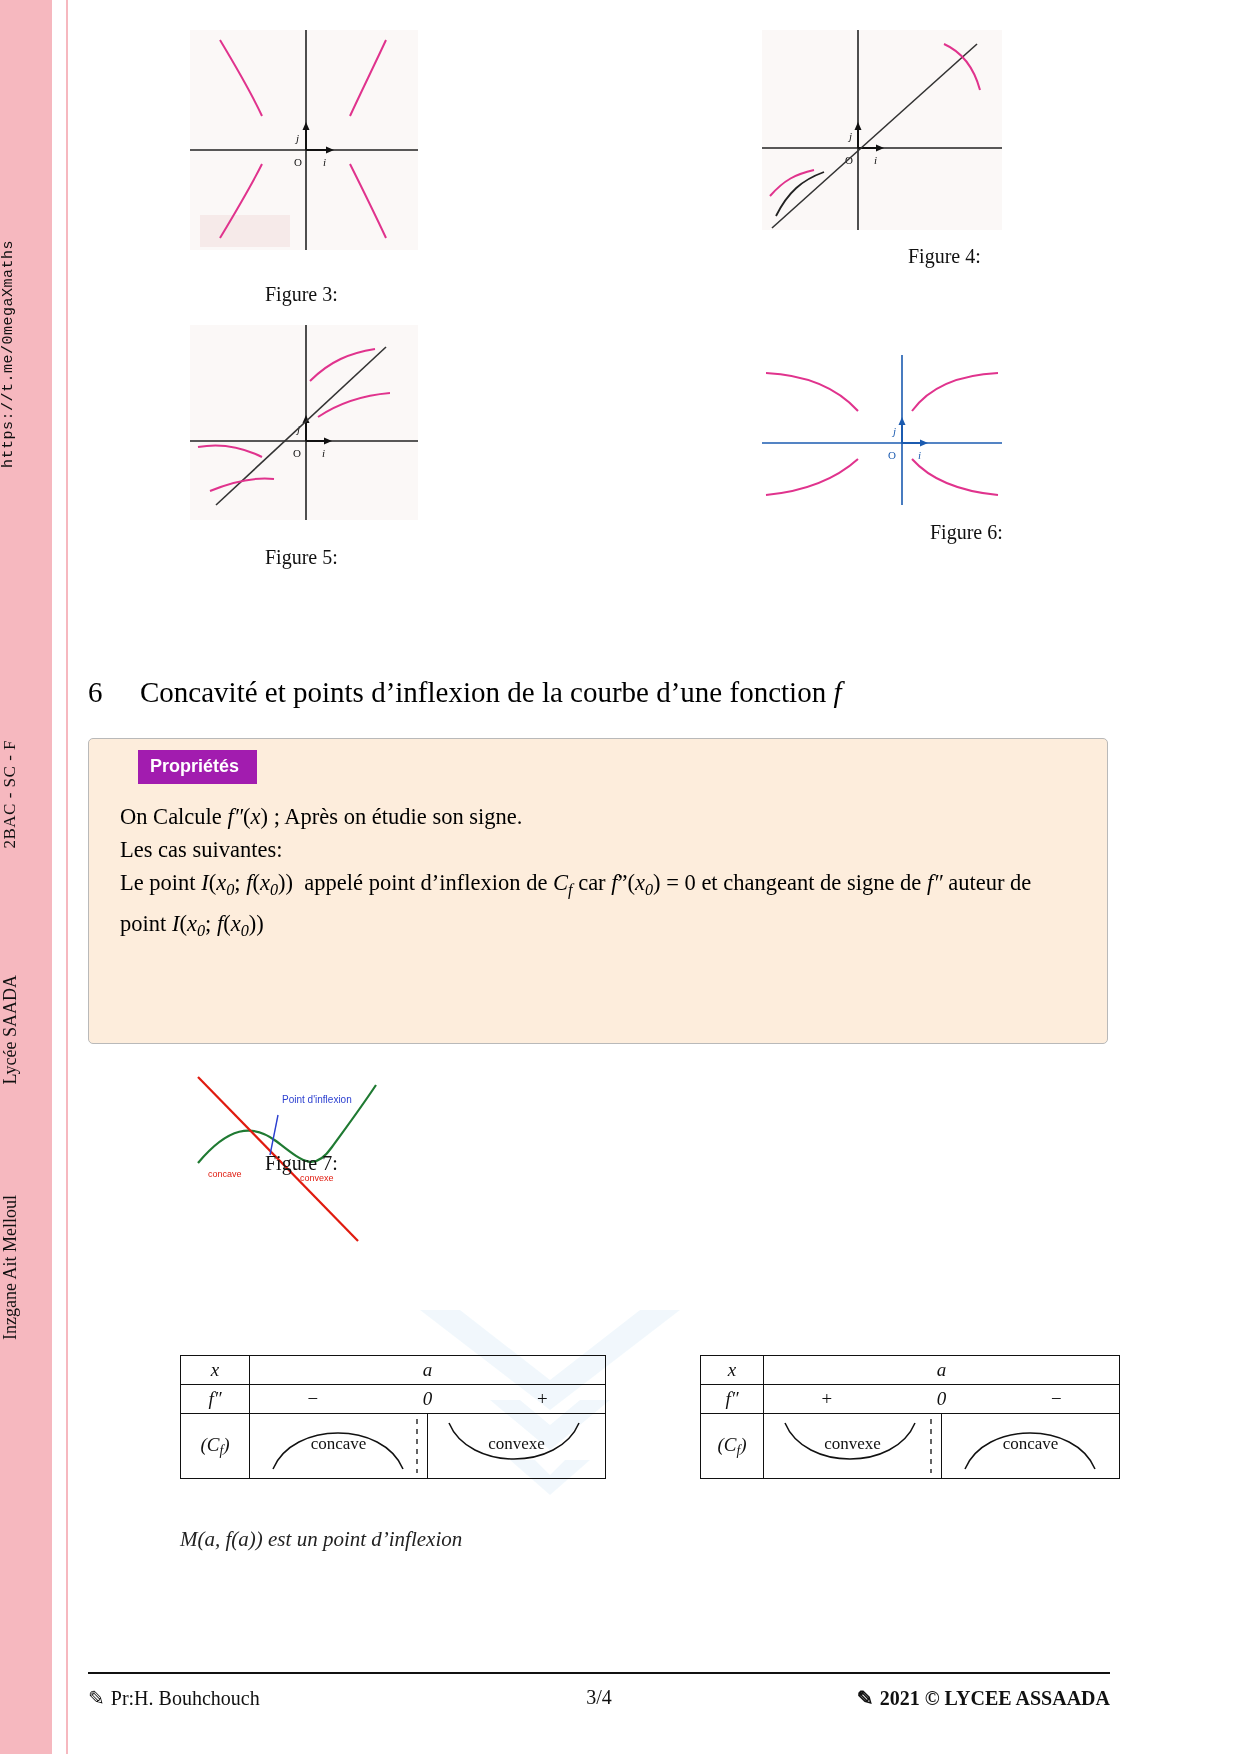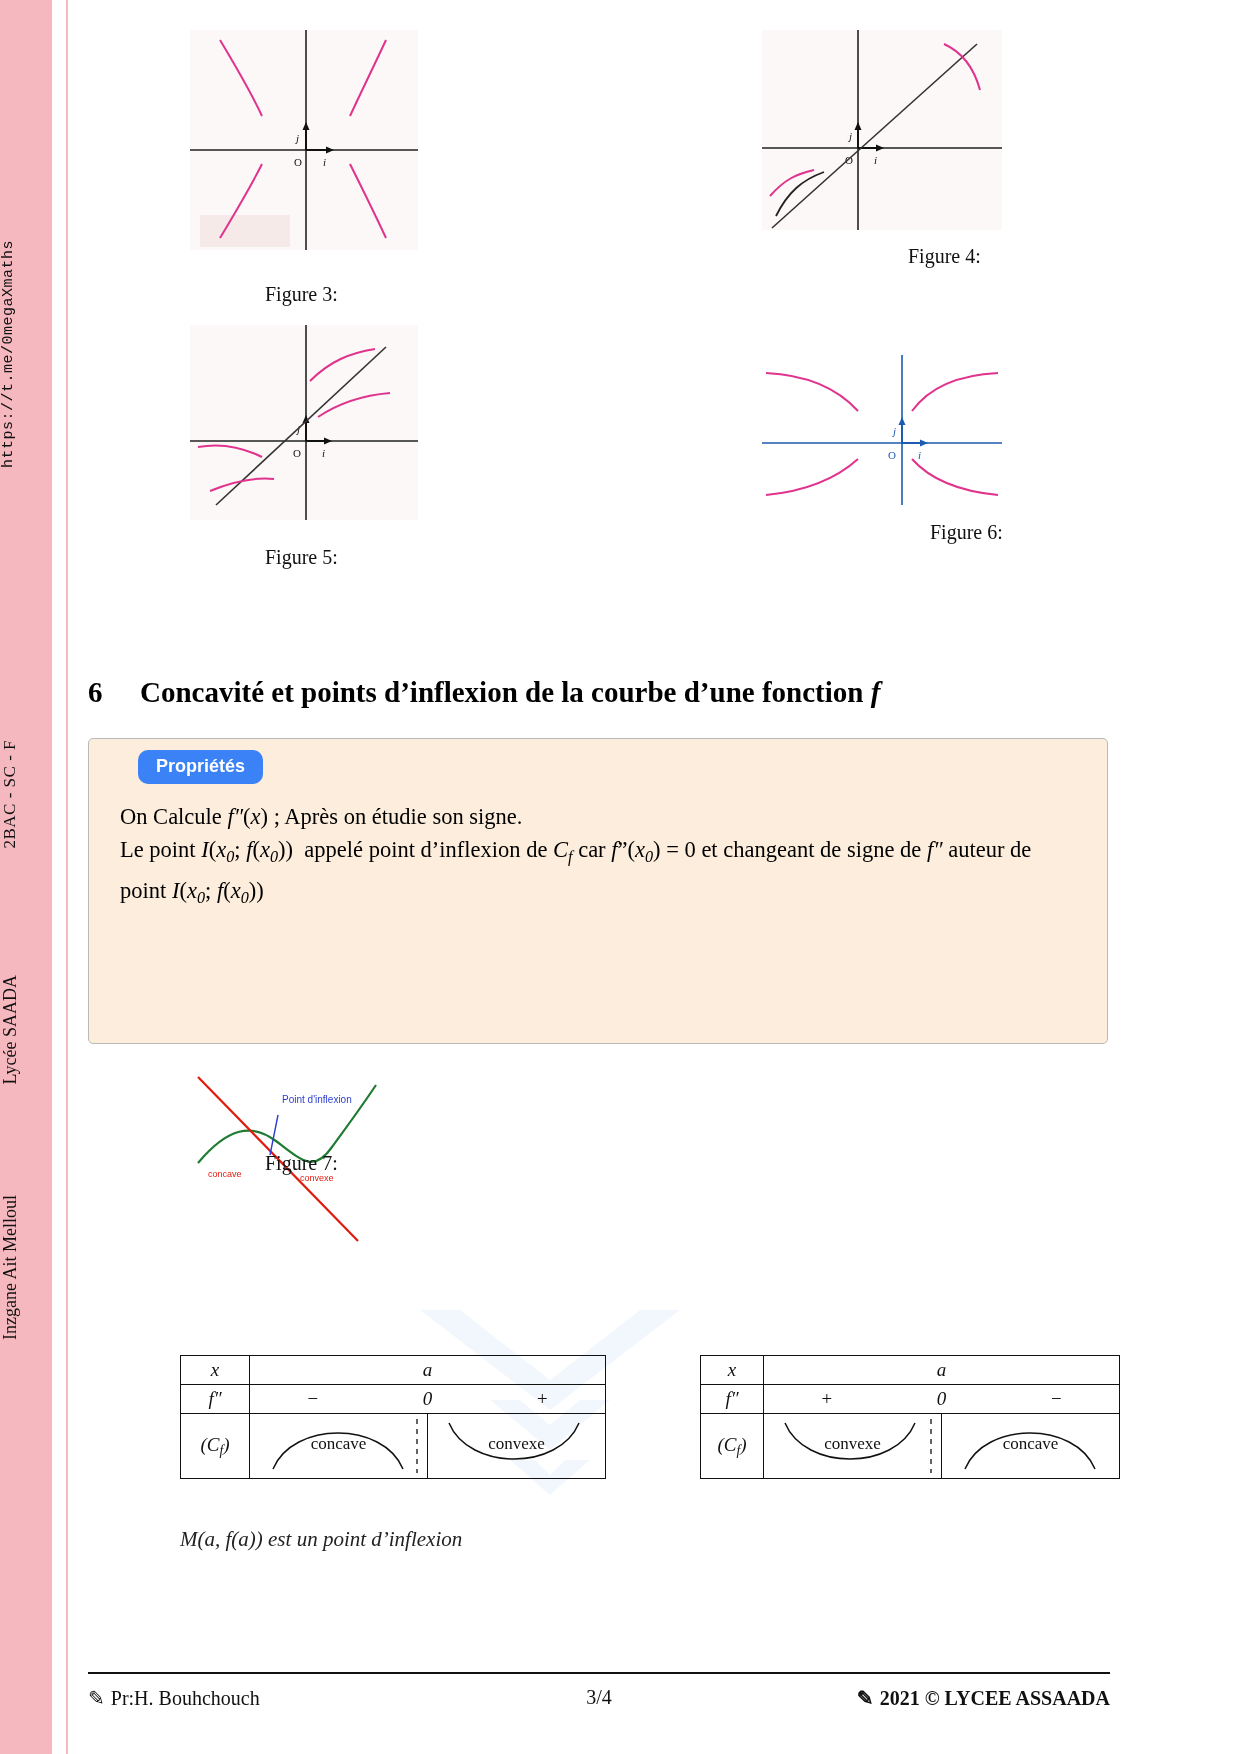--- a/index.html
+++ b/index.html
@@ -77,21 +77,21 @@
     color: #111;
     white-space: nowrap;
   }
 
   
   .section-head {
     position: absolute;
     left: 88px;
     top: 676px;
     font-size: 29px;
-    font-weight: bold;
+    font-weight: normal;
     color: #000;
     white-space: nowrap;
   }
   .section-num {
     display: inline-block;
     width: 52px;
   }
   .ital { font-style: italic; }
 
   
@@ -103,27 +103,27 @@
     height: 306px;
     background: #fdeddc;
     border: 1.5px solid #b9b9b9;
     border-radius: 5px;
     box-sizing: border-box;
   }
   .prop-tab {
     position: absolute;
     left: 138px;
     top: 750px;
-    background: #3b82f6;
+    background: #a21caf;
     color: #fff;
     font-family: "Liberation Sans", sans-serif;
     font-weight: bold;
     font-size: 18px;
-    padding: 6px 18px 7px 18px;
-    border-radius: 10px;
+    padding: 6px 18px 7px 12px;
+    border-radius: 0;
   }
   .prop-body {
     position: absolute;
     left: 120px;
     top: 800px;
     width: 960px;
     font-size: 22.5px;
     line-height: 33px;
     color: #000;
   }
@@ -320,20 +320,23 @@
   <div class="section-head">
     <span class="section-num">6</span><span>Concavité et points d’inflexion de la courbe d’une fonction</span> <span class="ital">f</span>
   </div>
 
   <div class="prop-box"></div>
   <div class="prop-tab">Propriétés</div>
   <div class="prop-body">
     <div class="ln">
       On Calcule <i class="m">f″</i>(<i class="m">x</i>) ; Après on étudie son signe.
     </div>
+    <div class="ln">
+      Les cas suivantes:
+    </div>
     <div class="wrapln">
       Le point <i class="m">I</i>(<i class="m">x<span class="sub">0</span></i>; <i class="m">f</i>(<i class="m">x<span class="sub">0</span></i>))&nbsp; appelé point d’inflexion de <i class="m">C<span class="sub">f</span></i> car <i class="m">f</i>”(<i class="m">x<span class="sub">0</span></i>) = 0 et changeant de signe de <i class="m">f″</i> auteur de point <i class="m">I</i>(<i class="m">x<span class="sub">0</span></i>; <i class="m">f</i>(<i class="m">x<span class="sub">0</span></i>))
     </div>
   </div>
 
   <div class="fig7">
     <svg width="220" height="200" viewBox="0 0 220 200">
       <path d="M8 108 C38 72 62 68 86 86 C112 106 124 118 142 92 C158 70 170 54 186 30" stroke="#1f7a32" fill="none" stroke-width="2.2"></path>
       <line x1="8" y1="22" x2="168" y2="186" stroke="#e01b0f" stroke-width="2.2"></line>
       <line x1="88" y1="60" x2="80" y2="100" stroke="#2b3fd0" stroke-width="1.4"></line>

